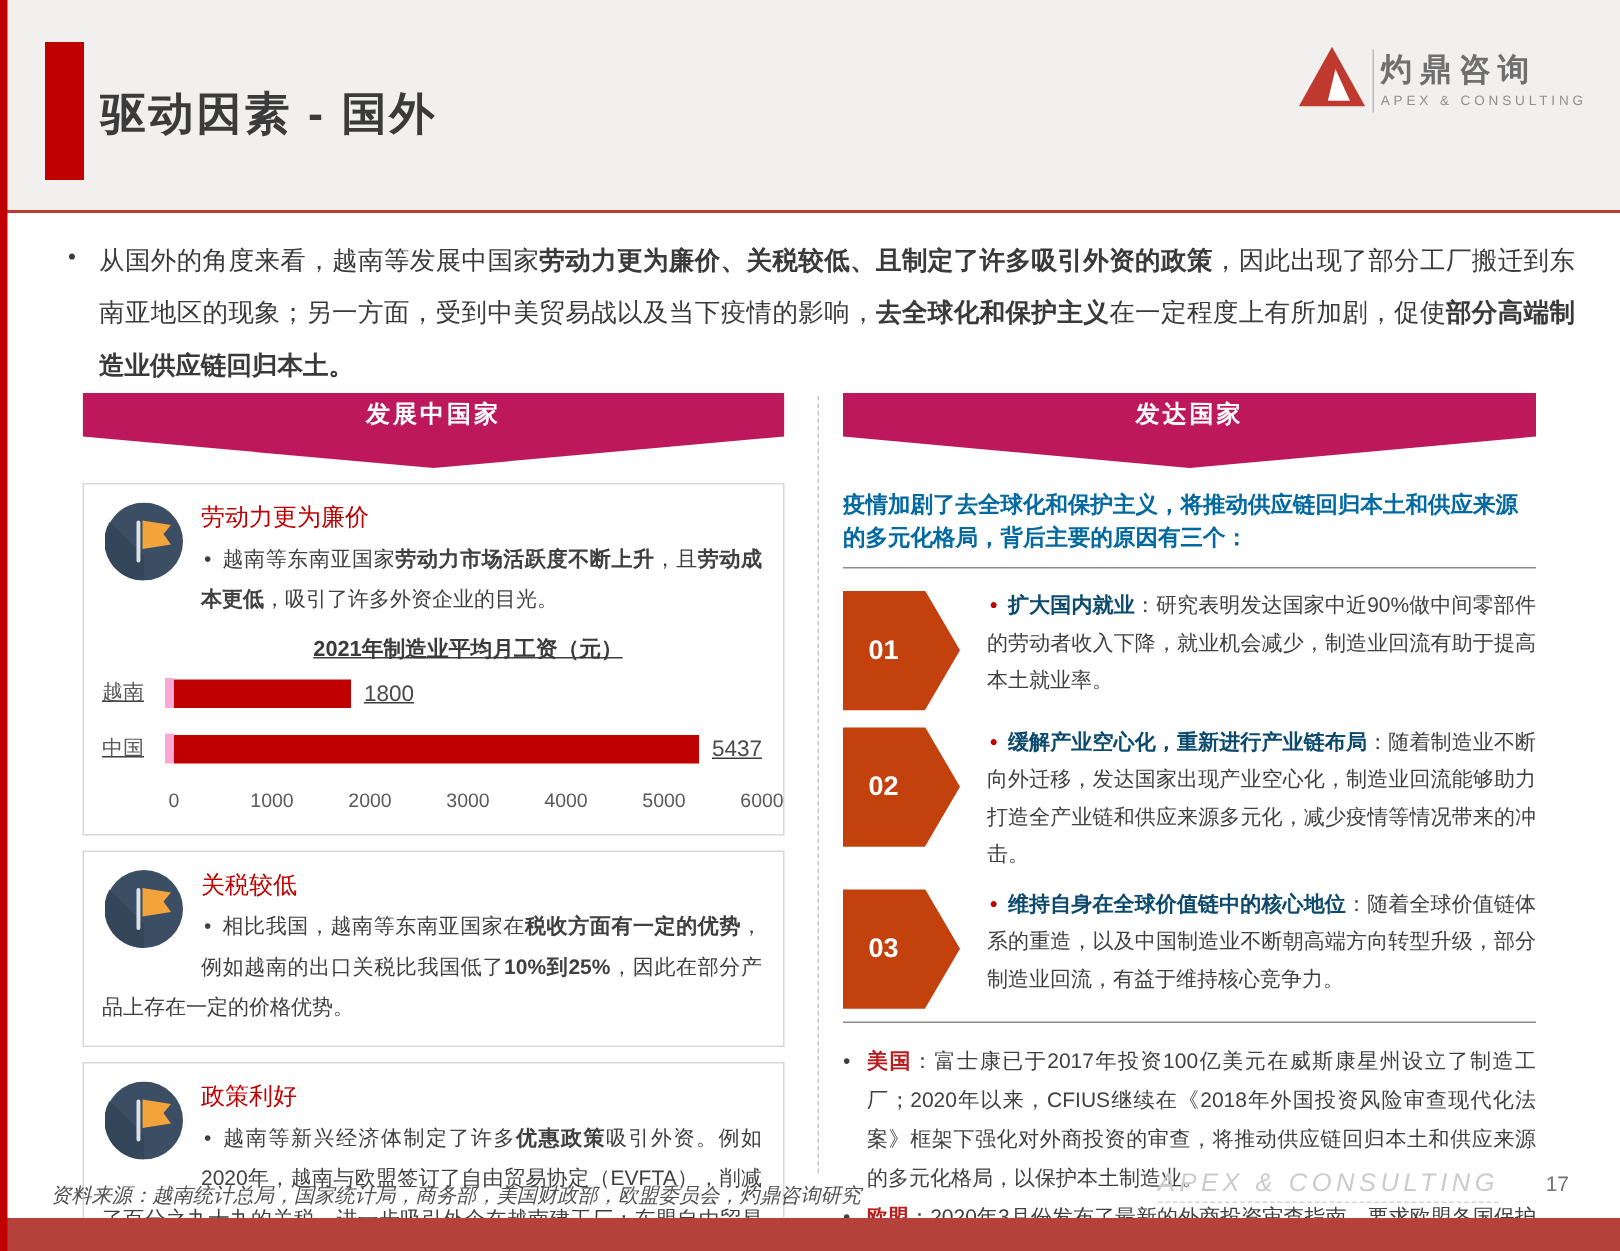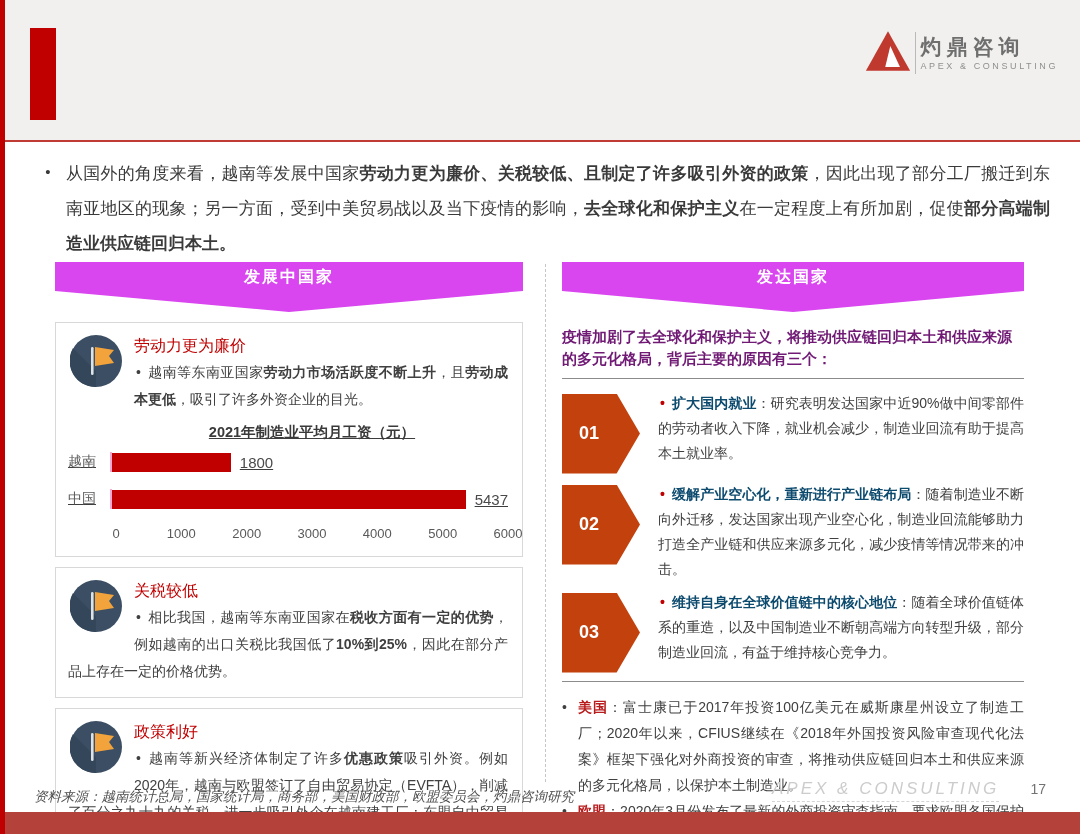--- a/index.html
+++ b/index.html
@@ -20,43 +20,43 @@
   
   .intro{position:absolute;left:30px;top:157px;width:1020px;font-size:17px;line-height:2.05;
          color:#3a3a3a;text-align:justify;display:flex;}
   .intro-bullet{flex:0 0 36px;text-align:center;font-size:15px;}
   .b{font-weight:700;}
   .r{color:#0c4a6e;font-weight:700;}
   
   .col-divider{position:absolute;left:545px;top:264px;height:518px;border-left:1px dashed #c6c6c6;}
   .col-left{position:absolute;left:55px;top:262px;width:468px;}
   .col-right{position:absolute;left:562px;top:262px;width:462px;}
-  .banner{height:50px;background:#d946ef;
+  .banner{height:50px;background:#be185d;
           -webkit-clip-path:polygon(0 0,100% 0,100% 58%,50% 100%,0 58%);
           clip-path:polygon(0 0,100% 0,100% 58%,50% 100%,0 58%);
           color:#ffffff;font-size:16px;font-weight:700;text-align:center;line-height:30px;letter-spacing:2px;}
   
   .box{border:1px solid #d8d8d8;background:#ffffff;padding:10px 14px 12px 12px;margin-top:10px;overflow:hidden;}
   .box:first-of-type{margin-top:6px;}
   .flag-badge{float:left;width:52px;height:52px;margin:2px 12px 2px 2px;}
   .box-heading{font-size:16px;font-weight:400;color:#c00000;line-height:26px;}
   .box-text{font-size:14px;line-height:27px;color:#404040;text-align:justify;}
   .dot{margin:0 7px 0 2px;}
   
   .chart{margin-top:10px;text-decoration:underline;}
   .chart-title{font-size:14.5px;font-weight:700;color:#3a3a3a;text-align:center;margin-left:48px;margin-bottom:10px;}
   .crow{display:flex;align-items:center;margin-bottom:17px;}
   .clab{flex:0 0 42px;font-size:14px;color:#595959;}
-  .ctrack{flex:1;position:relative;display:flex;align-items:center;border-left:2px solid #f9a8d4;height:20px;}
+  .ctrack{flex:1;position:relative;display:flex;align-items:center;border-left:6px solid #f9a8d4;height:20px;}
   .cbar{height:19px;background:#c00000;}
   .cval{margin-left:9px;font-size:15px;color:#4a4a4a;}
   .chart-axis{position:relative;height:18px;margin-left:48px;margin-top:2px;}
   .ctick{position:absolute;top:0;transform:translateX(-50%);font-size:13px;color:#595959;}
   
-  .r-intro{font-size:15px;font-weight:700;color:#701a75;line-height:1.45;margin:14px 0 8px 0;}
+  .r-intro{font-size:15px;font-weight:700;color:#0369a1;line-height:1.45;margin:14px 0 8px 0;}
   .hr{border:none;border-top:1px solid #8c8c8c;margin:8px 0 12px 0;}
   .r-item{display:flex;align-items:flex-start;margin-bottom:8px;}
   .chev{flex:0 0 78px;height:80px;background:#c2410c;color:#ffffff;font-size:18px;font-weight:700;
         display:flex;align-items:center;justify-content:center;padding-right:24px;box-sizing:border-box;
         -webkit-clip-path:polygon(0 0,70% 0,100% 50%,70% 100%,0 100%);
         clip-path:polygon(0 0,70% 0,100% 50%,70% 100%,0 100%);margin-top:3px;}
   .r-item-text{margin-left:18px;font-size:14px;line-height:25px;color:#404040;text-align:justify;}
   .r-item-text .dot{color:#c00000;font-weight:700;}
   .r-sub{font-size:15px;font-weight:700;color:#3a3a3a;margin:10px 0 6px 0;}
   .policy{display:flex;font-size:14px;line-height:26px;color:#404040;text-align:justify;}
@@ -70,20 +70,21 @@
 </style>
 </head>
 <body>
 
 <div class="page">
 
   <div class="edge-strip"></div>
 
   <div class="header">
     <div class="title-block"></div>
+    <div class="page-title">驱动因素 - 国外</div>
     <div class="logo">
       <span>
         <svg width="46" height="42" viewBox="0 0 100 90">
           <polygon points="50,2 98,88 2,88" fill="#c0392f"></polygon>
           <polygon points="55,34 76,80 44,80" fill="#ffffff"></polygon>
         </svg>
       </span>
       <div class="logo-divider"></div>
       <div>
         <div class="logo-text-cn">灼鼎咨询</div>

